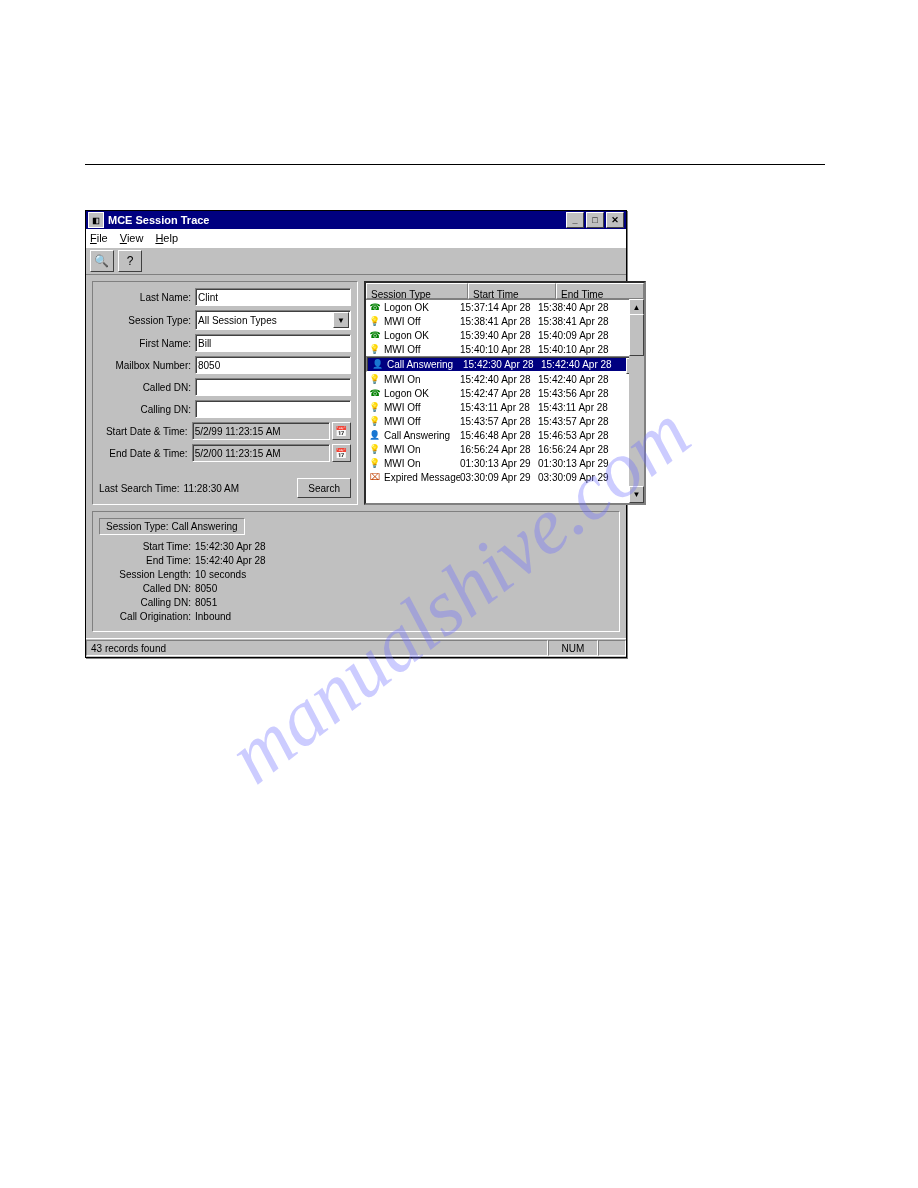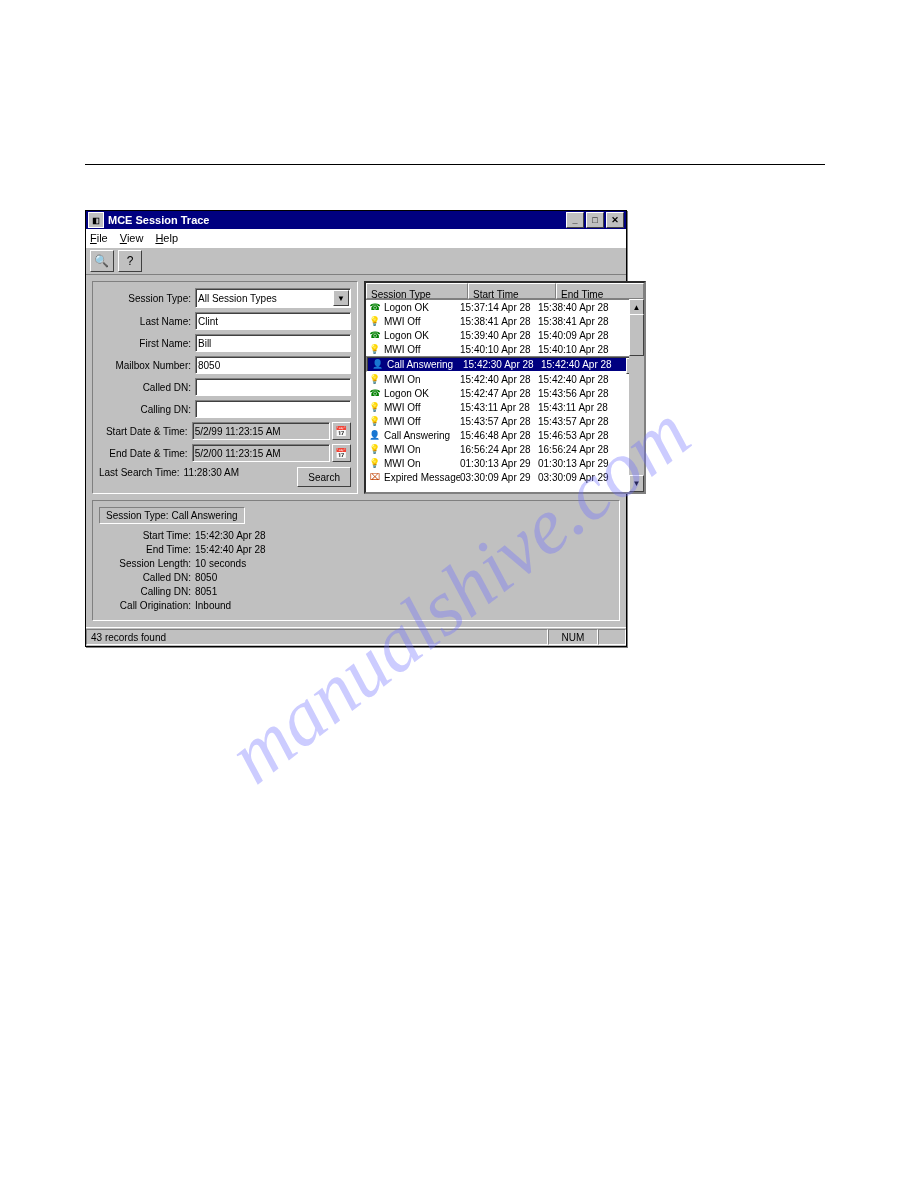--- a/index.html
+++ b/index.html
@@ -19,21 +19,21 @@
 .client{padding:6px;display:flex;gap:6px}
 .panel{border:1px solid #808080;border-right-color:#fff;border-bottom-color:#fff;background:#c0c0c0;padding:6px}
 .leftpanel{width:252px}
 .formrow{display:flex;align-items:center;margin-bottom:4px}
 .formrow label{width:92px;text-align:right;padding-right:4px;font-size:10px}
 .tin{flex:1;height:16px;background:#fff;border:1px solid #808080;border-right-color:#fff;border-bottom-color:#fff;box-shadow:inset 1px 1px 0 #404040;padding:0 2px;font-size:10px;font-family:inherit}
 .sel{flex:1;height:18px;background:#fff;border:1px solid #808080;border-right-color:#fff;border-bottom-color:#fff;box-shadow:inset 1px 1px 0 #404040;display:flex;align-items:center;padding:0 2px;font-size:10px;position:relative}
 .sel::after{content:"▼";position:absolute;right:1px;top:1px;width:14px;height:14px;background:#c0c0c0;border:1px solid #fff;border-right-color:#404040;border-bottom-color:#404040;display:flex;align-items:center;justify-content:center;font-size:8px}
 .dategrey{background:#c0c0c0!important}
 .calbtn{width:18px;height:16px;margin-left:2px;background:#c0c0c0;border:1px solid #fff;border-right-color:#404040;border-bottom-color:#404040;display:flex;align-items:center;justify-content:center;font-size:10px;color:#800000}
-.searchrow{display:flex;align-items:flex-start;margin-top:5px}
+.searchrow{display:flex;align-items:center;margin-top:16px}
 .searchrow .lstlbl{font-size:10px;margin-right:4px}
 .btn{height:20px;padding:0 10px;background:#c0c0c0;border:1px solid #fff;border-right-color:#404040;border-bottom-color:#404040;font-size:10px;cursor:default}
 .listpanel{flex:1;padding:0;border:2px inset #808080;background:#fff;position:relative}
 .listhead{display:flex;height:16px;background:#c0c0c0;border-bottom:1px solid #808080;font-size:10px}
 .listhead div{border:1px solid #fff;border-right-color:#808080;border-bottom-color:#808080;padding:5px 4px}
 .col1{width:92px}.col2{width:78px}.col3{width:78px}
 .listbody{overflow:hidden}
 .listrow{display:flex;height:14px;align-items:center;font-size:10px}
 .listrow .ricon{width:14px;height:12px;margin:0 2px;display:flex;align-items:center;justify-content:center;font-size:9px}
 .listrow .c1{width:76px;overflow:hidden;white-space:nowrap}
@@ -75,26 +75,26 @@
     <span><u>H</u>elp</span>
   </div>
   <div class="toolbar">
     <div class="toolbtn">🔍</div>
     <div class="toolbtn">?</div>
   </div>
 
   <div class="client">
     <div class="panel leftpanel">
       <div class="formrow">
+        <label>Last Name:</label>
+        <input class="tin" value="Clint" style="">
+      </div>
+      <div class="formrow">
         <label>Session Type:</label>
         <div class="sel">All Session Types</div>
-      </div>
-      <div class="formrow">
-        <label>Last Name:</label>
-        <input class="tin" value="Clint" style="">
       </div>
       <div class="formrow">
         <label>First Name:</label>
         <input class="tin" value="Bill" style="">
       </div>
       <div class="formrow">
         <label>Mailbox Number:</label>
         <input class="tin" value="8050" style="">
       </div>
       <div class="formrow">

